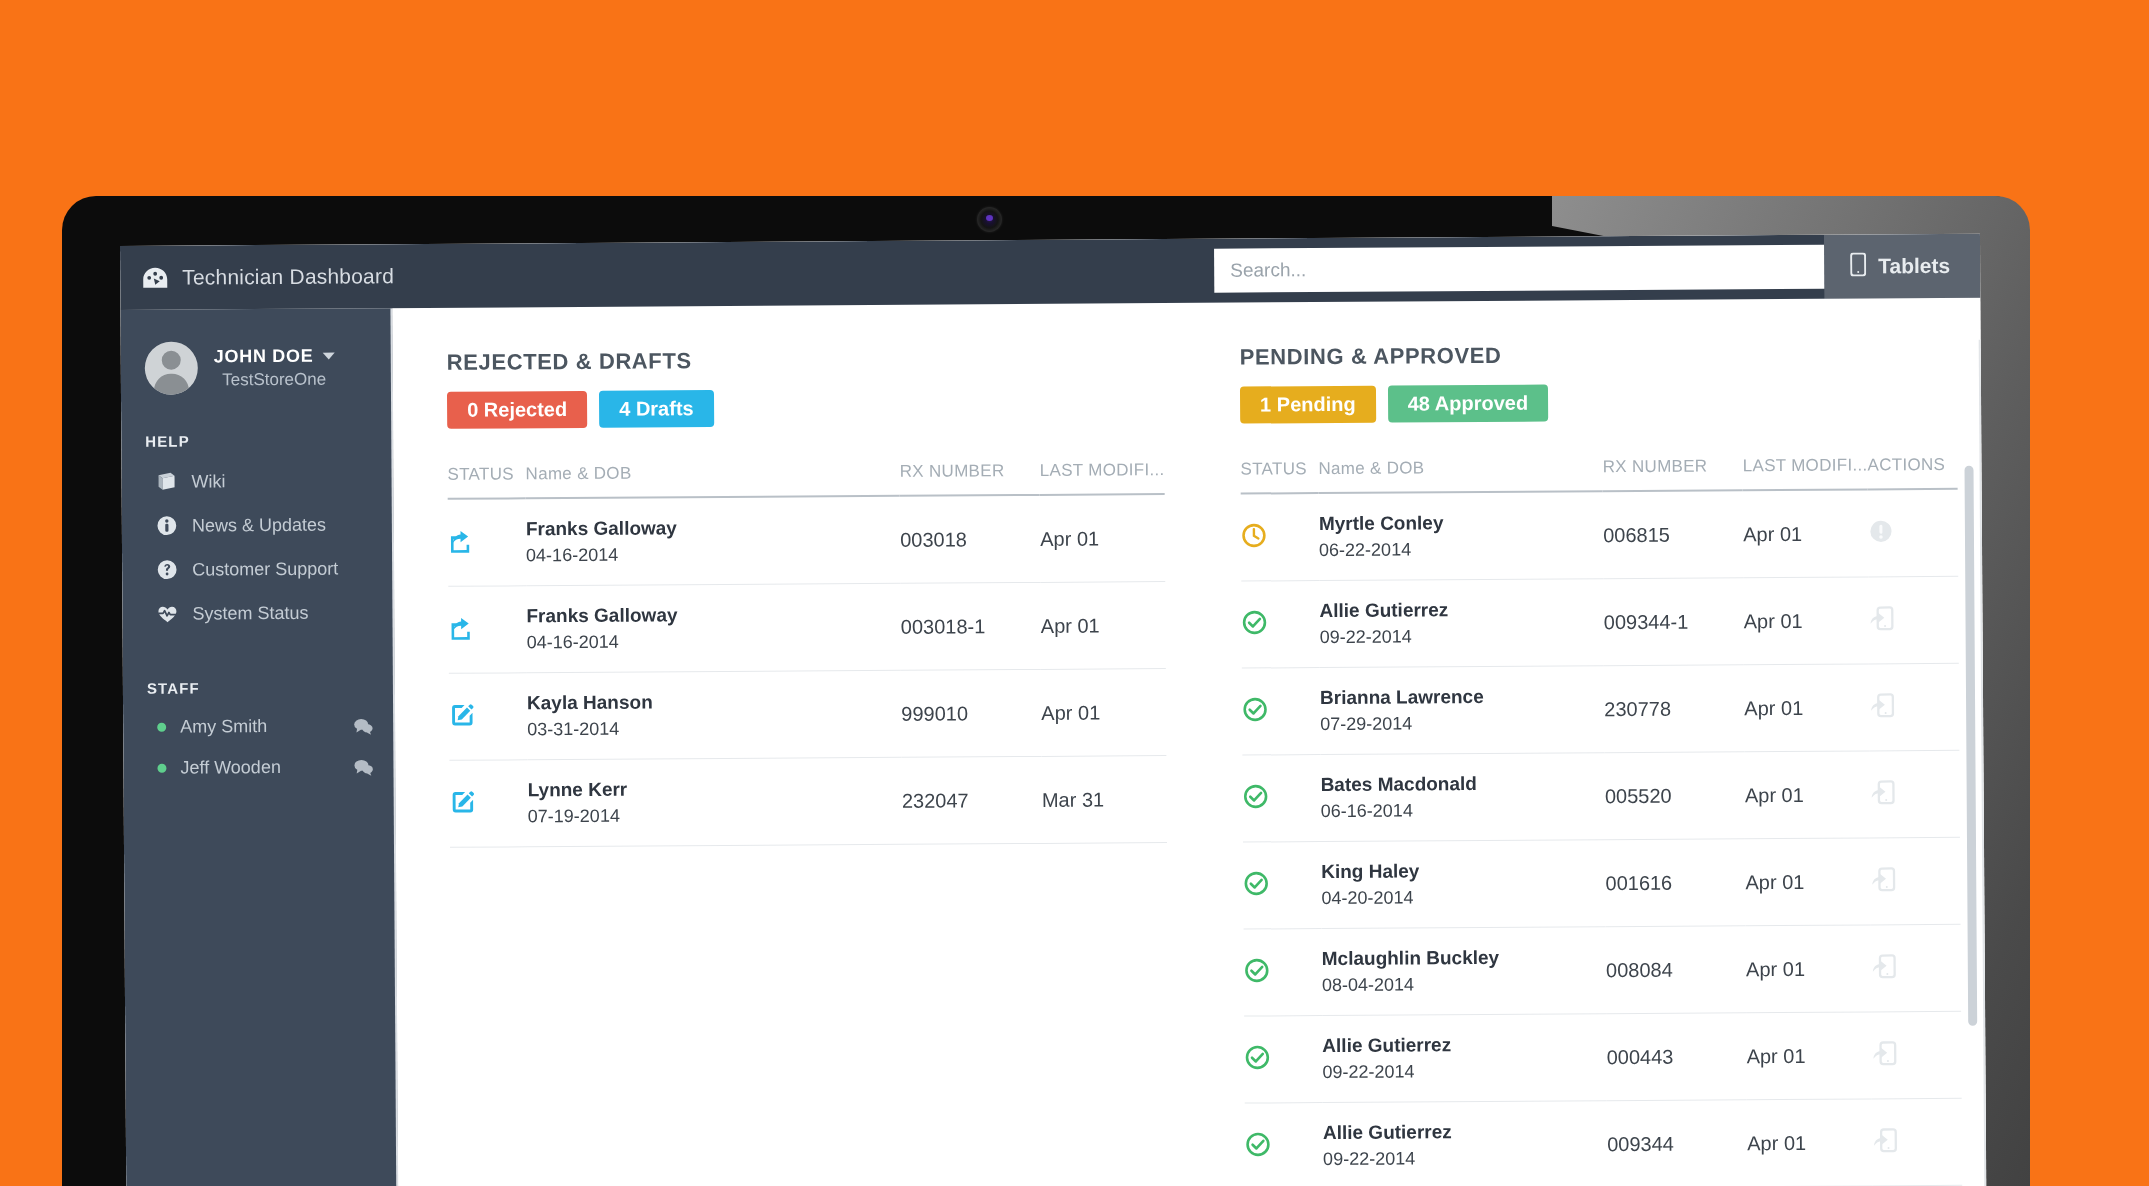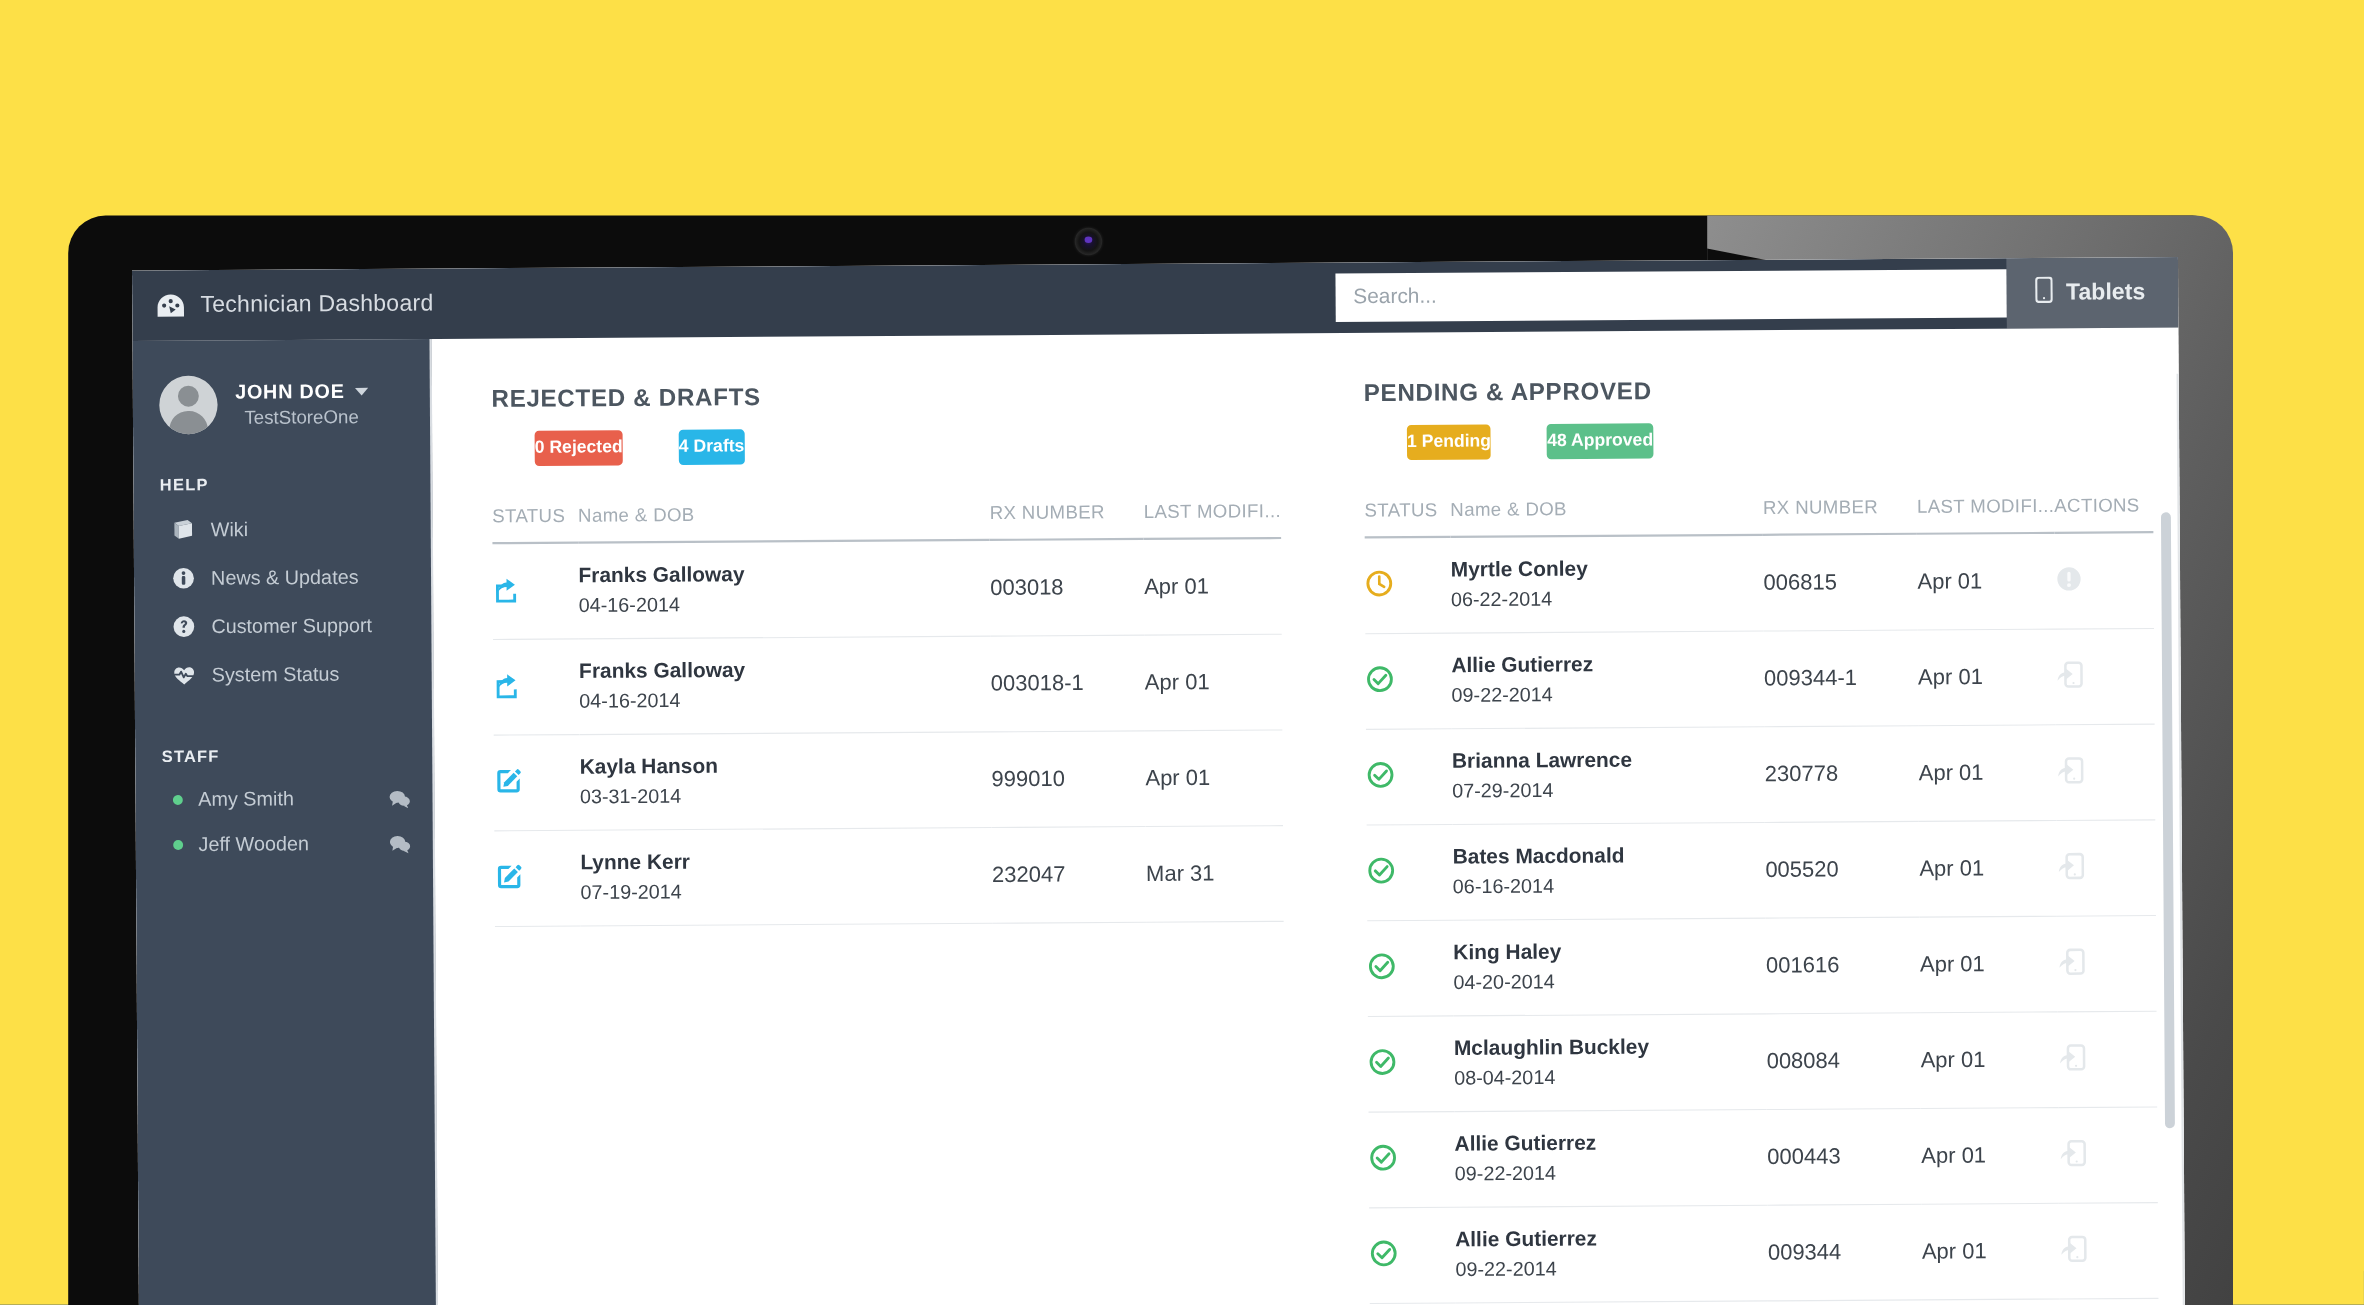--- a/index.html
+++ b/index.html
@@ -4,21 +4,21 @@
 <style>
   * { box-sizing: border-box; margin: 0; padding: 0; }
   html, body {
     width: 2149px; height: 1186px;
     overflow: hidden;
     background: #4b6370;
     font-family: "Liberation Sans", sans-serif;
   }
 
   
-  #scene { position: absolute; inset: 0; background: #fde047; }
+  #scene { position: absolute; inset: 0; background: #f97316; }
 
   #device-shell {
     position: absolute;
     left: 62px; top: 196px;
     width: 1965px; height: 1240px;
     border-radius: 34px 34px 0 0;
     background: #0c0c0c;
     overflow: hidden;
   }
   
@@ -129,21 +129,21 @@
   .staff-name { flex:1; }
   .chat-icon { width:20px;height:18px; opacity:.85; }
 
   
   #main { flex: 1; background:#fff; display:flex; padding: 42px 0 0 0; }
   .panel { flex: 1; padding: 0 36px 0 54px; position: relative; }
   .panel.right { padding-left: 40px; padding-right: 24px; }
 
   .panel-title { font-size: 22px; font-weight: bold; color:#4c5660; letter-spacing:.6px; }
   .pills { margin-top: 16px; display:flex; gap: 12px; }
-  .pill { color:#fff; font-weight:bold; font-size:16px; padding: 7px 0; border-radius:4px;margin-left:39px; }
+  .pill { color:#fff; font-weight:bold; font-size:20px; padding: 7px 20px; border-radius:4px; }
   .pill.rejected  { background:#e8604c; }
   .pill.drafts    { background:#29b6e8; }
   .pill.pending   { background:#e6ad1e; }
   .pill.approved  { background:#5cc08a; }
 
   table { width:100%; border-collapse: collapse; margin-top: 36px; }
   thead th {
     text-align:left; font-weight:normal; color:#a4adb5; font-size:17px;
     padding: 0 0 13px 0; letter-spacing:.3px; white-space:nowrap;
   }

